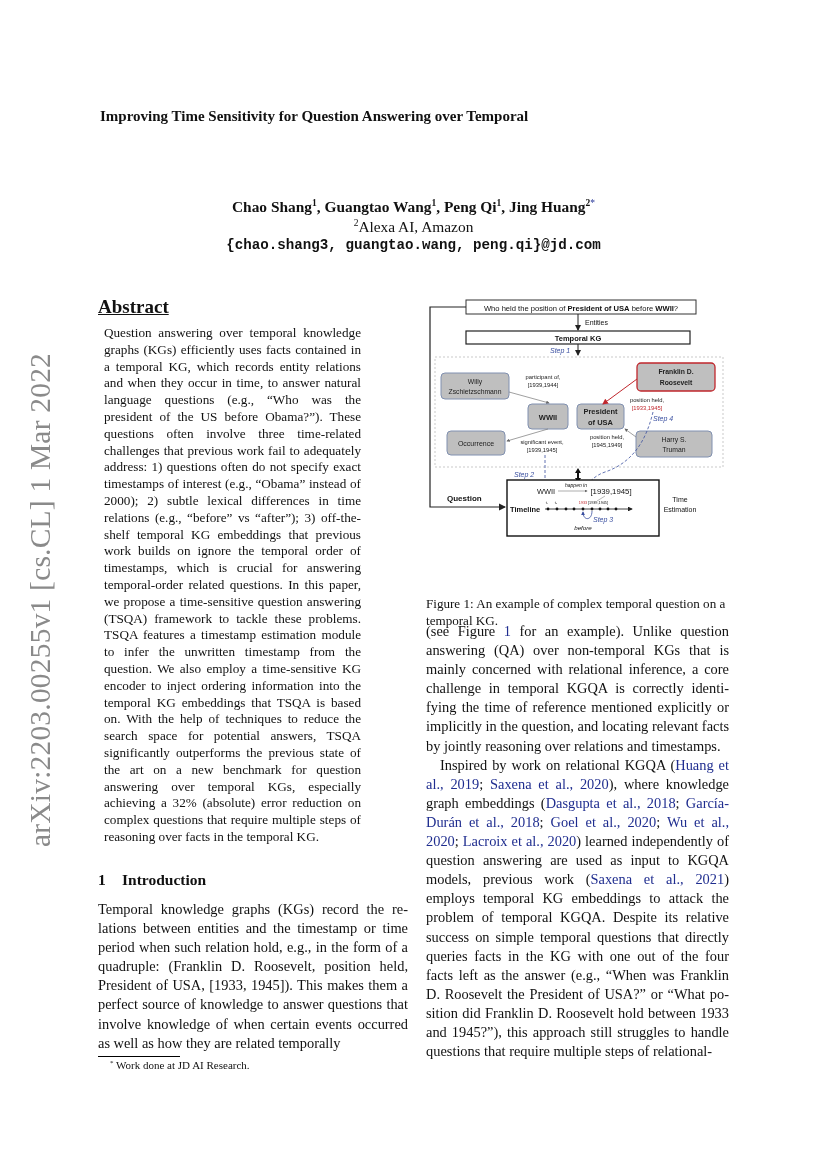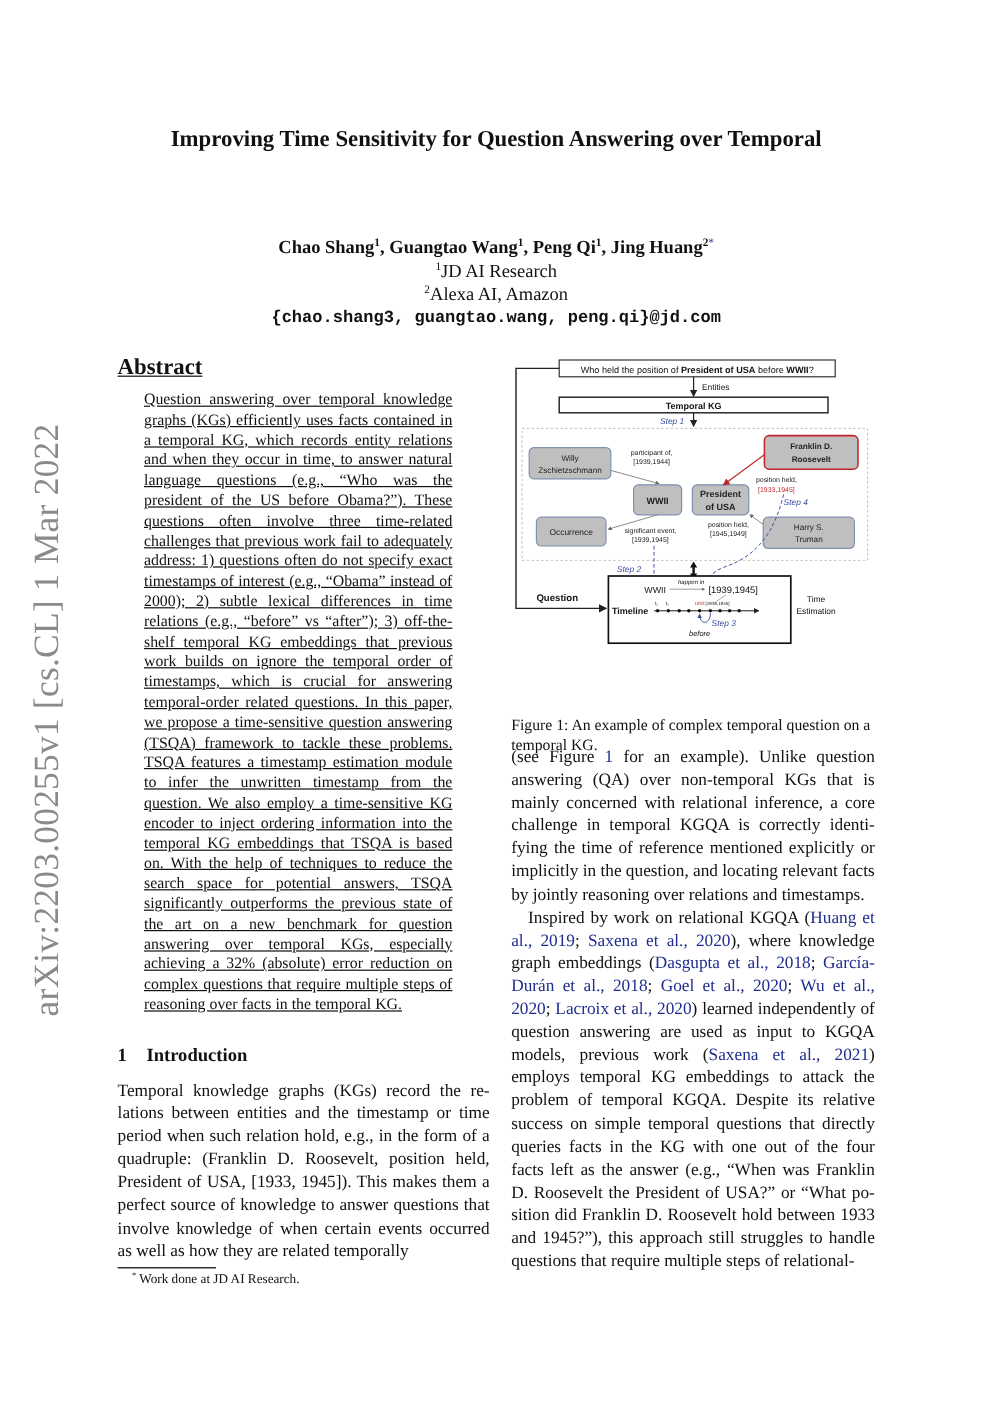--- a/index.html
+++ b/index.html
@@ -1,28 +1,28 @@
 <!DOCTYPE html>
 <html><head>
 <meta charset="utf-8">
 <style>
   html, body { margin:0; padding:0; background:#fff; }
   body { width:827px; height:1170px; position:relative; overflow:hidden; font-family:"Liberation Serif", "DejaVu Serif", serif; color:#111; }
   .side-stamp { position:absolute; left:18px; top:352px; width:44px; height:495px; }
   .side-stamp span { position:absolute; left:50%; top:50%; transform:translate(-50%,-50%) rotate(-90deg); white-space:nowrap; font-size:29.5px; color:#8a8a8a; font-family:"Liberation Serif", serif; letter-spacing:0.2px; }
-  .title { position:absolute; left:100px; width:627px; top:105px; text-align:center; font-size:19px; font-weight:bold; line-height:23px; }
+  .title { position:absolute; left:100px; width:627px; top:105px; text-align:left; font-size:15px; font-weight:bold; line-height:23px; }
   .authors { position:absolute; left:100px; width:627px; top:169px; text-align:center; font-size:15.4px; line-height:19.5px; }
   .authors .names { font-weight:bold;margin-top:28px; }
   .authors sup { font-size:9.5px; line-height:0; vertical-align:6px; }
   .authors .star { color:#2a3a9a; font-weight:normal; }
   .mono { font-family:"Liberation Mono", "DejaVu Sans Mono", monospace; font-size:14.2px;font-weight:bold; }
   .col-left { position:absolute; left:98px; width:310px; }
   .col-right { position:absolute; left:426px; width:303px; }
   .abstract-head { position:absolute; left:98px; width:310px; top:296px; text-align:left; font-weight:bold; font-size:19px;text-decoration:underline; }
-  .abstract-body { position:absolute; left:120px; width:257px; top:325px; font-size:13.2px; line-height:16.8px; text-align:justify; hyphens:manual;text-decoration:underline; }
+  .abstract-body { position:absolute; left:104px; width:257px; top:325px; font-size:13.2px; line-height:16.8px; text-align:justify; hyphens:manual; }
   .sec-head { position:absolute; left:98px; top:871px; font-size:15.5px; font-weight:bold; }
   .sec-head .num { display:inline-block; width:24px; }
   .body-text { font-size:14.4px; line-height:19.1px; text-align:justify; }
   .intro-left { top:900px; }
   .footnote-rule { position:absolute; left:98px; top:1056px; width:82px; border-top:1px solid #000; }
   .footnote { position:absolute; left:110px; top:1059px; font-size:11px; }
   .footnote sup { font-size:7px; vertical-align:4px; }
   .fig-caption { position:absolute; left:426px; width:303px; top:552px; font-size:13.1px; line-height:16.5px; text-align:left;margin-top:44px; }
   .intro-right { top:622px; }
   .cite { color:#1f2d8f; }
@@ -42,21 +42,20 @@
   <div>Improving Time Sensitivity for Question Answering over Temporal</div>
 </div>
 
 <div class="authors">
   <div class="names">
     <span>Chao Shang</span><sup>1</sup>,
     <span>Guangtao Wang</span><sup>1</sup>,
     <span>Peng Qi</span><sup>1</sup>,
     <span>Jing Huang</span><sup>2</sup><sup class="star">*</sup>
   </div>
-  <div><sup>1</sup><span>JD AI Research</span></div>
   <div><sup>2</sup><span>Alexa AI, Amazon</span></div>
   <div class="mono">{chao.shang3, guangtao.wang, peng.qi}@jd.com</div>
 </div>
 
 <div class="abstract-head">Abstract</div>
 <div class="abstract-body">Question answering over temporal knowledge graphs (KGs) efficiently uses facts contained in a temporal KG, which records entity re­lations and when they occur in time, to an­swer natural language questions (e.g., “Who was the president of the US before Obama?”). These questions often involve three time-related challenges that previous work fail to adequately address:  1) questions often do not specify exact timestamps of interest (e.g., “Obama” instead of 2000); 2) subtle lexical differences in time relations (e.g., “before” vs “after”); 3) off-the-shelf temporal KG em­beddings that previous work builds on ignore the temporal order of timestamps, which is crucial for answering temporal-order related questions.  In this paper, we propose a time-sensitive question answering (TSQA) frame­work to tackle these problems. TSQA features a timestamp estimation module to infer the un­written timestamp from the question. We also employ a time-sensitive KG encoder to inject ordering information into the temporal KG em­beddings that TSQA is based on. With the help of techniques to reduce the search space for potential answers, TSQA significantly outper­forms the previous state of the art on a new benchmark for question answering over tempo­ral KGs, especially achieving a 32% (absolute) error reduction on complex questions that re­quire multiple steps of reasoning over facts in the temporal KG.</div>
 
 <div class="sec-head">
   <span class="num">1</span><span>Introduction</span>
 </div>

